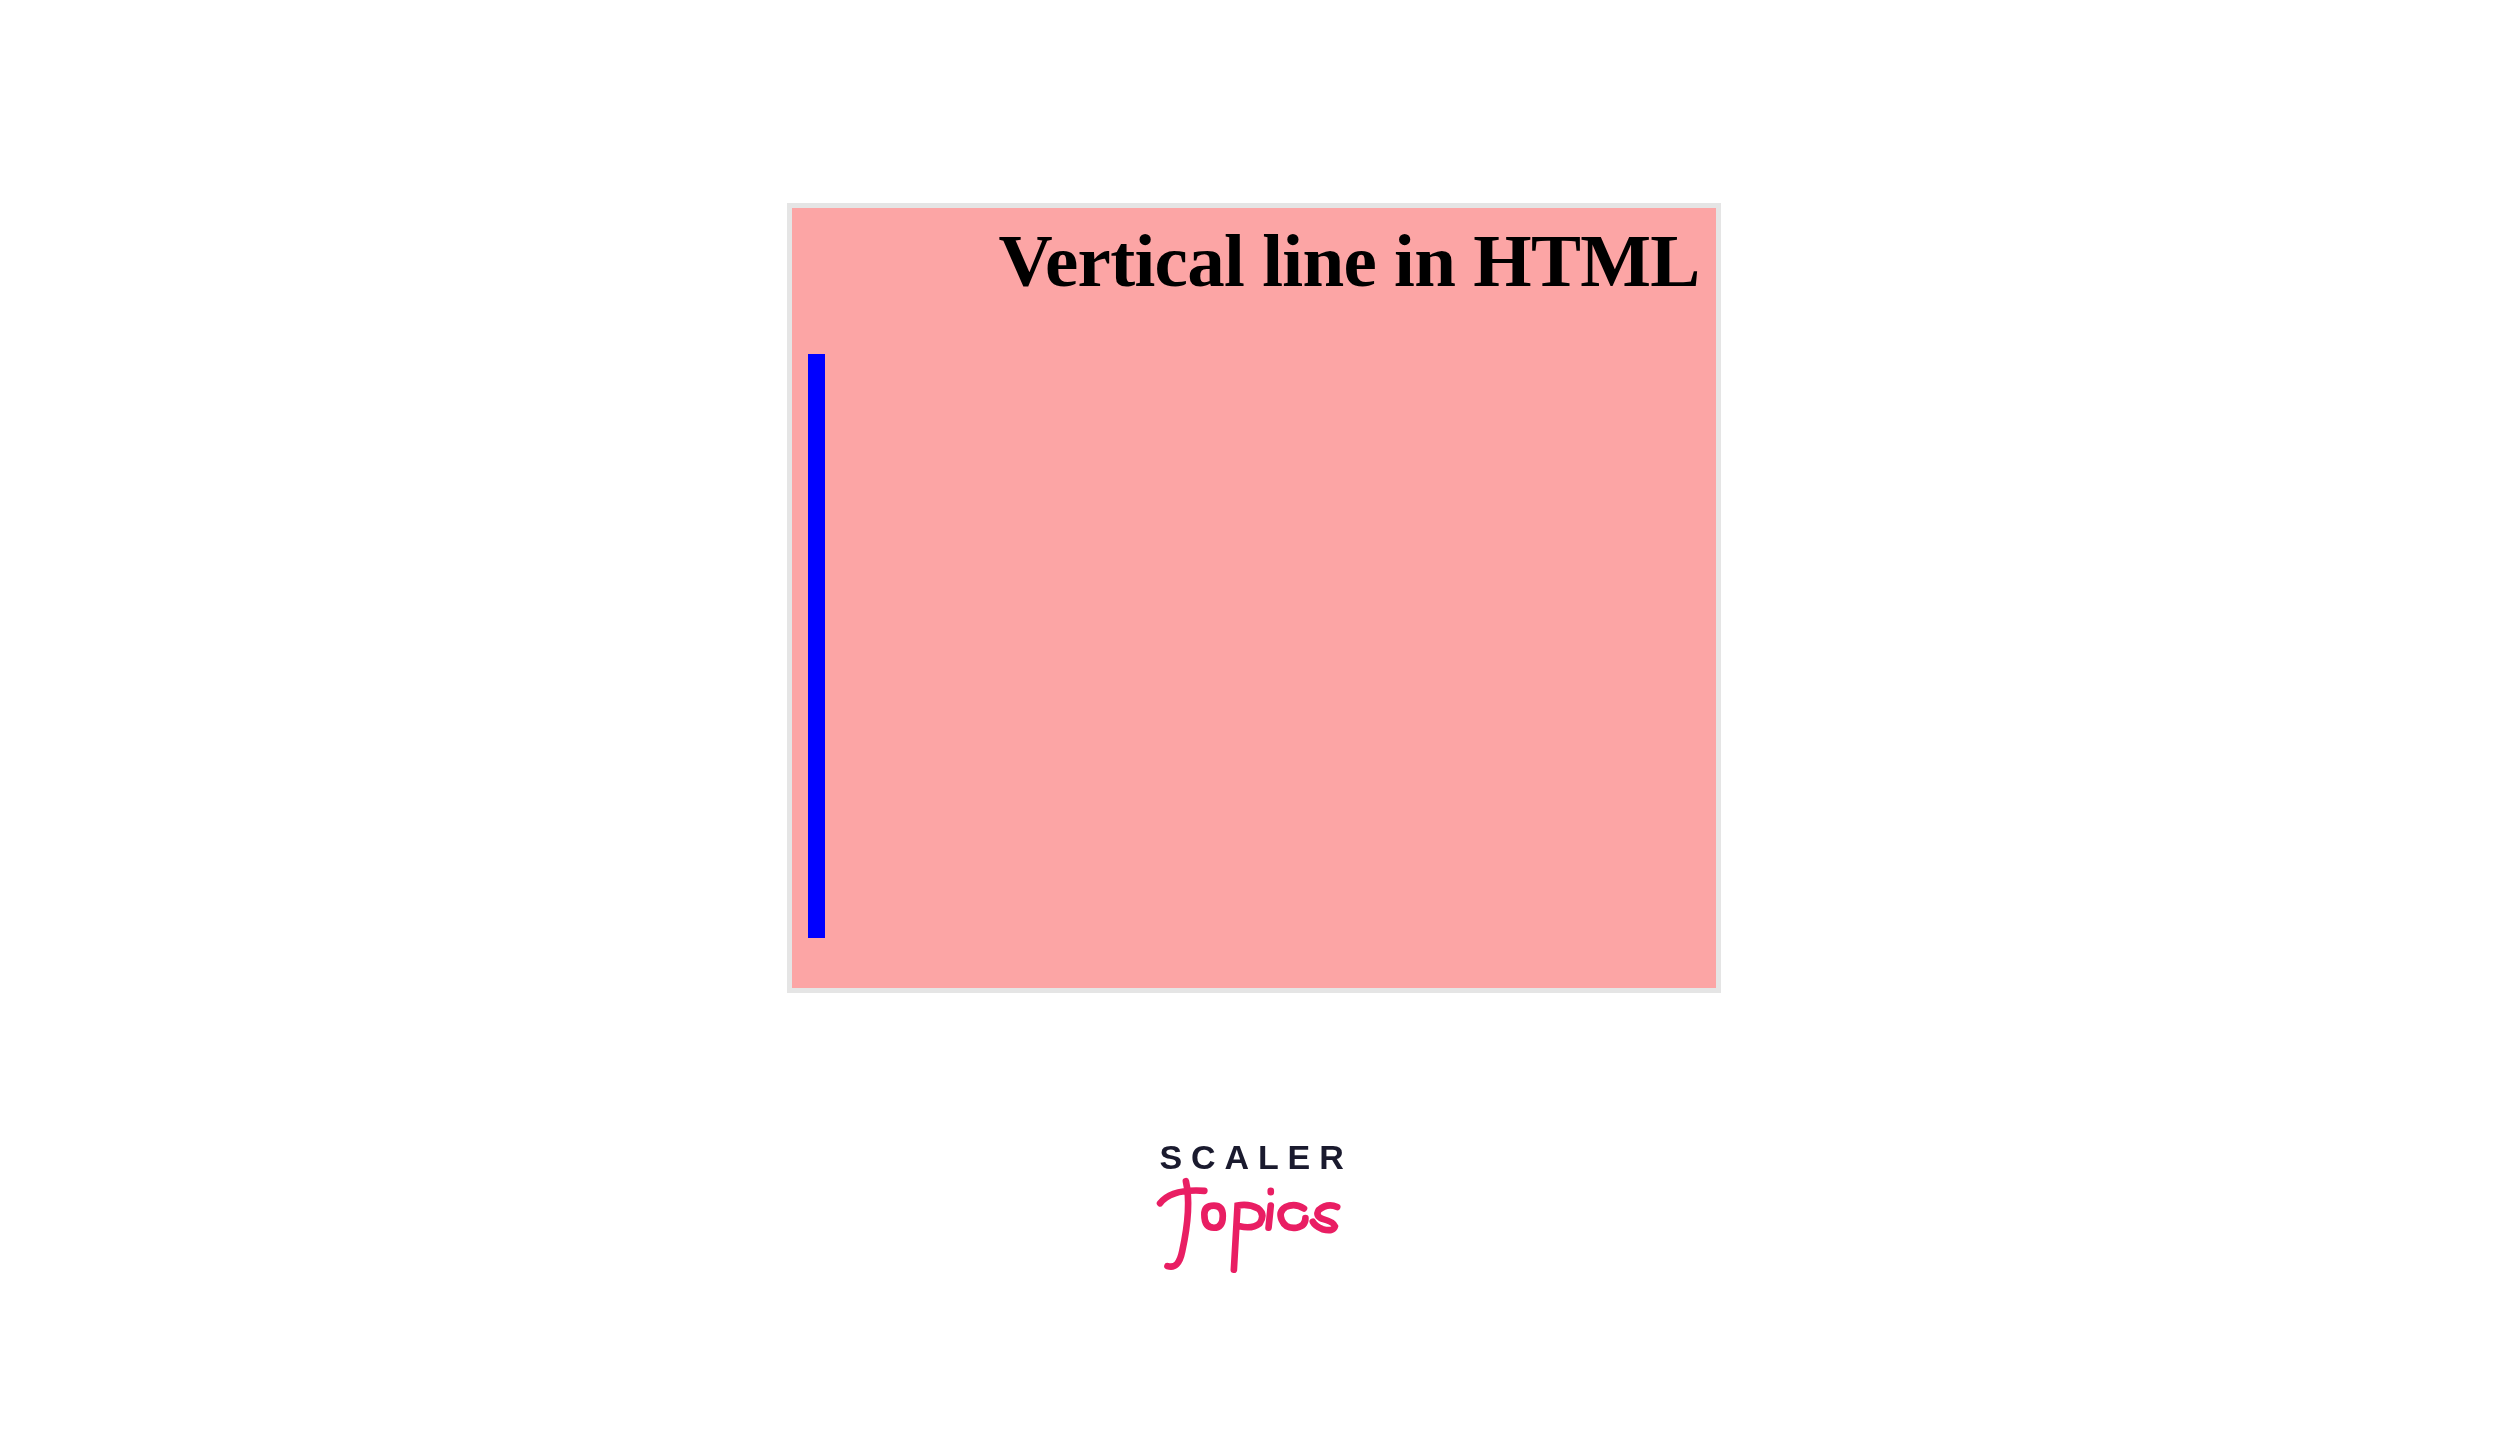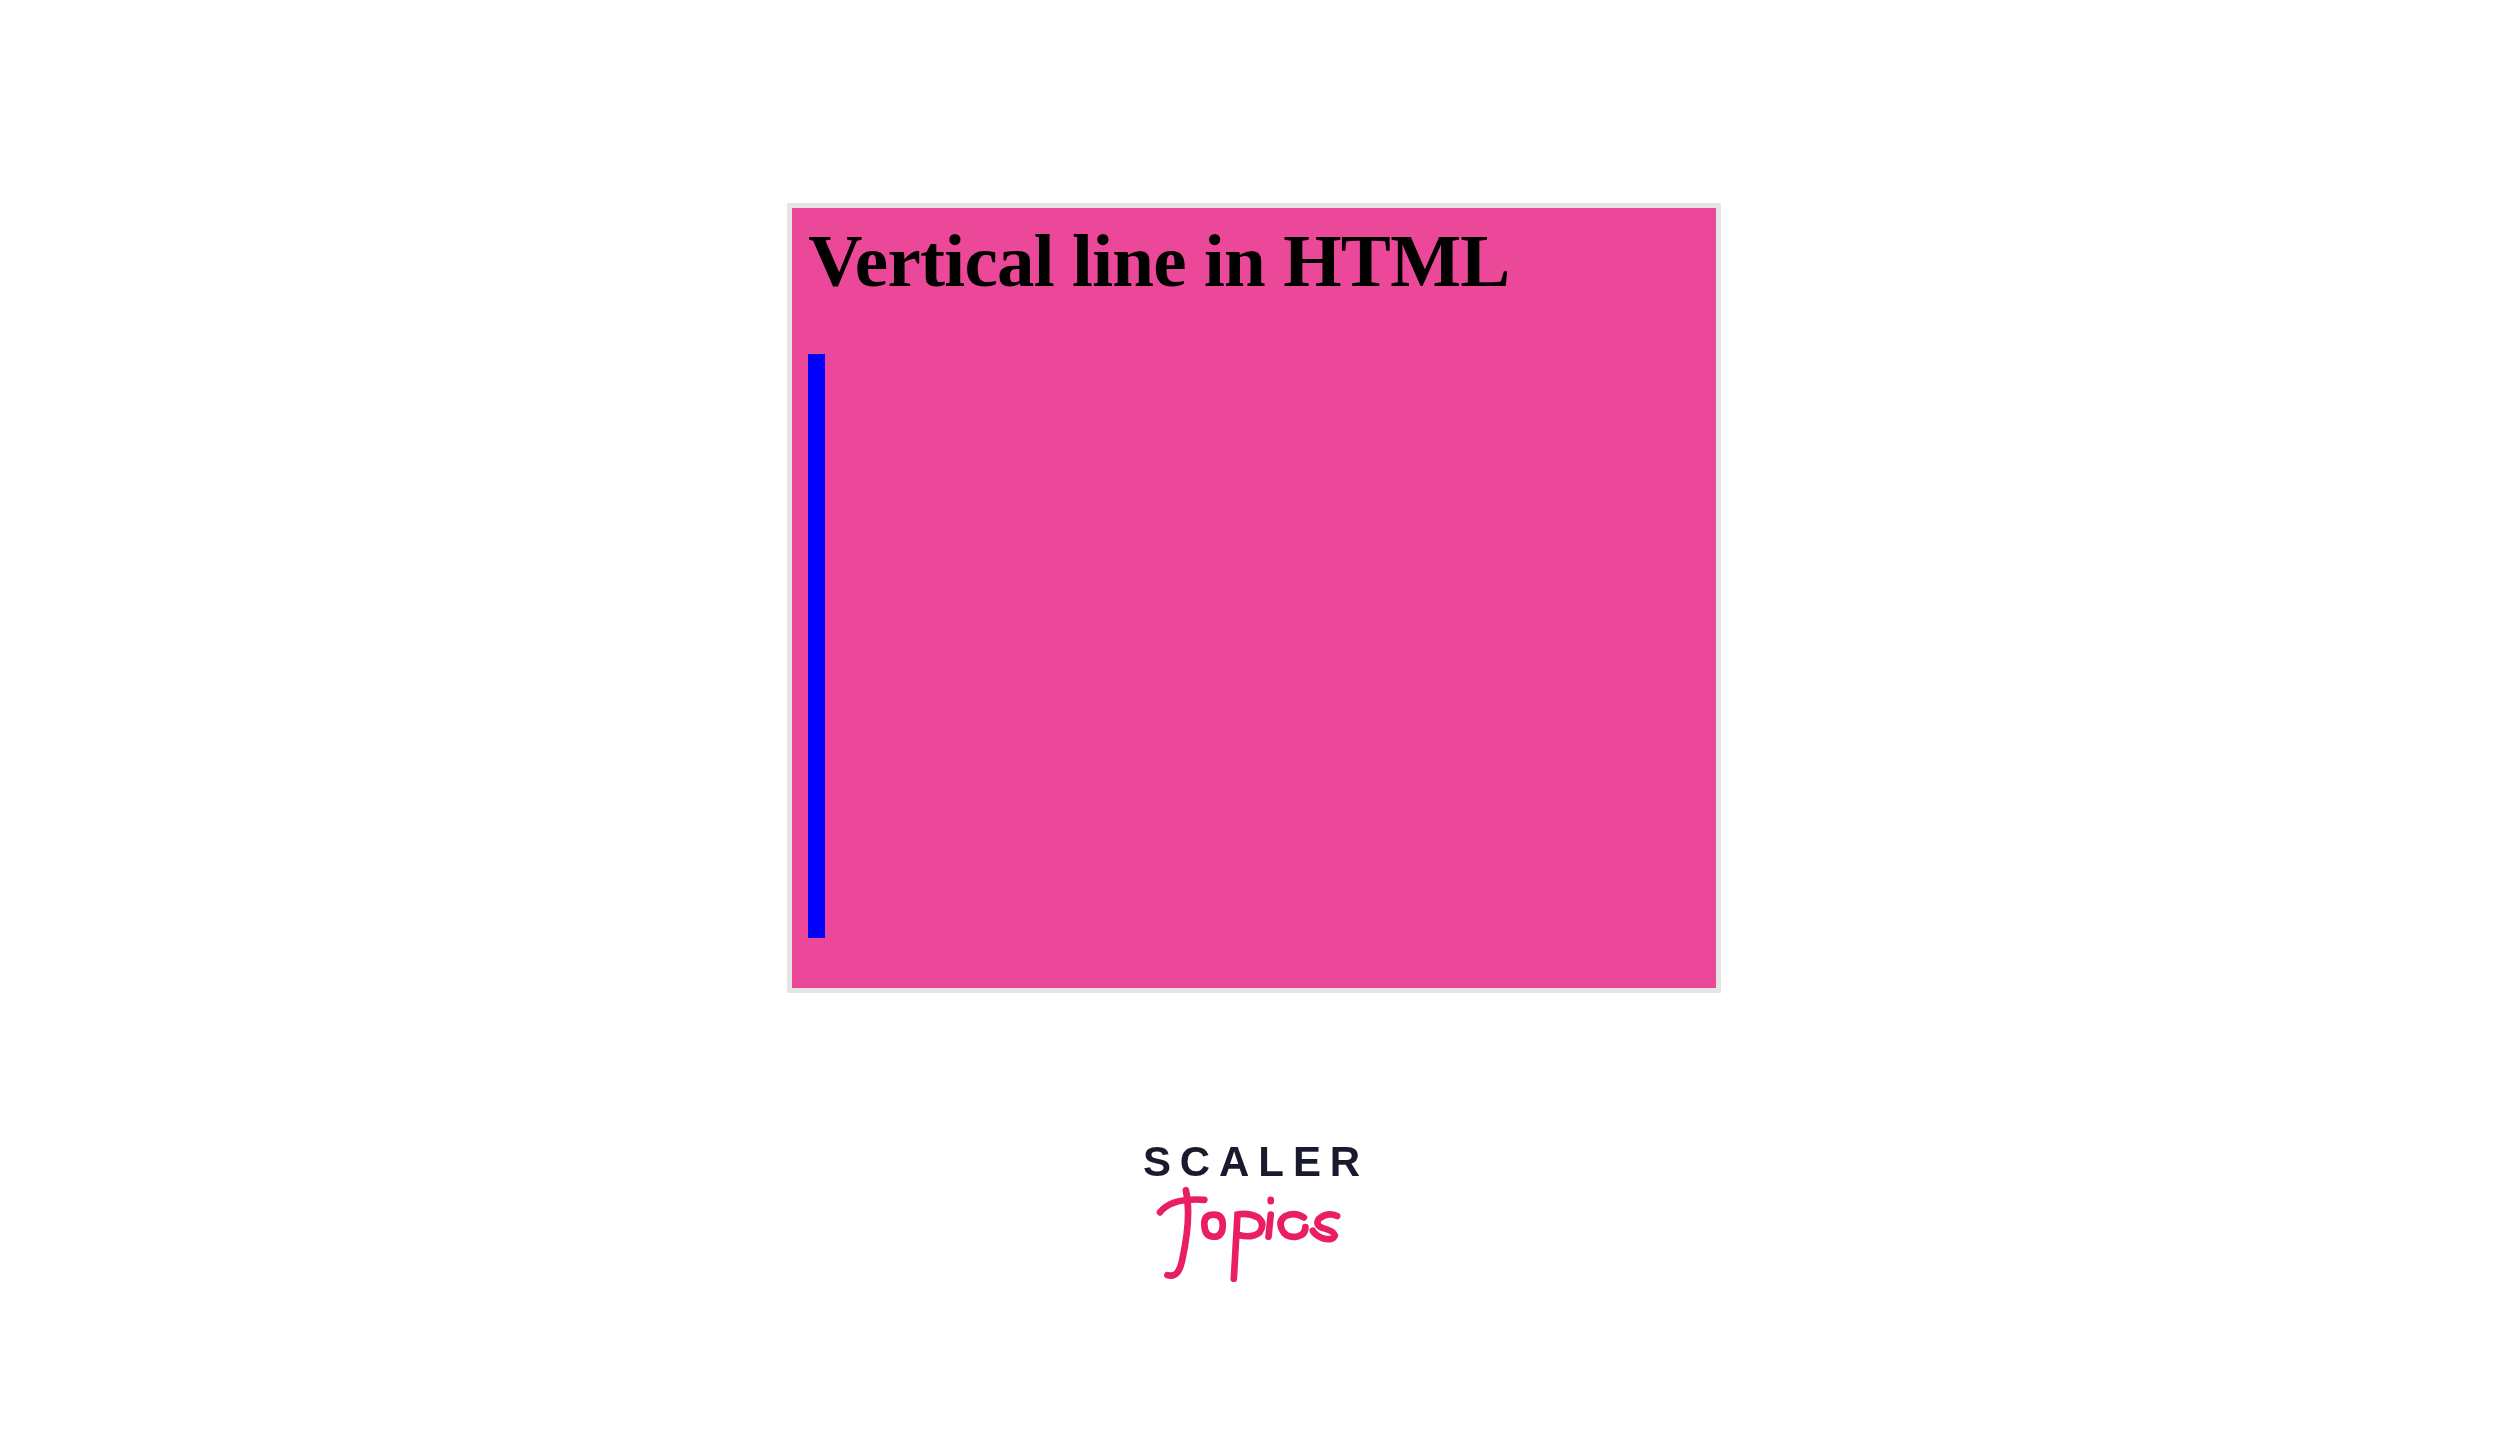--- a/index.html
+++ b/index.html
@@ -14,22 +14,23 @@
       position: relative;
       font-family: Georgia, 'Times New Roman', serif;
     }
     .frame {
       position: absolute;
       left: 787px;
       top: 203px;
       width: 934px;
       height: 790px;
       border: 5.9px solid #e5e5e5;
-      background: #ec4899;
+      background: #fca5a5;
       padding: 11.8px 16.3px;
+      text-align: right;
     }
     .heading {
       font-size: 75px;
       font-weight: bold;
       color: #000000;
       font-family: 'Times New Roman', Times, serif;
       line-height: 1.1;
       margin-bottom: 52px;
       letter-spacing: -0.7px;
     }
@@ -41,21 +42,21 @@
     .logo {
       position: absolute;
       left: 50%;
       top: 1138px;
       transform: translateX(-50%);
       text-align: center;
     }
     .logo-scaler {
       font-family: -apple-system, BlinkMacSystemFont, 'Segoe UI', Helvetica, Arial, sans-serif;
       font-weight: 800;
-      font-size: 42px;
+      font-size: 34px;
       letter-spacing: 8.9px;
       color: #1a1a2e;
     }
     .logo-topics {
       position: relative;
       margin-top: -7.4px;
     }
     .logo-topics svg {
       display: block;
       margin: 0 auto;

